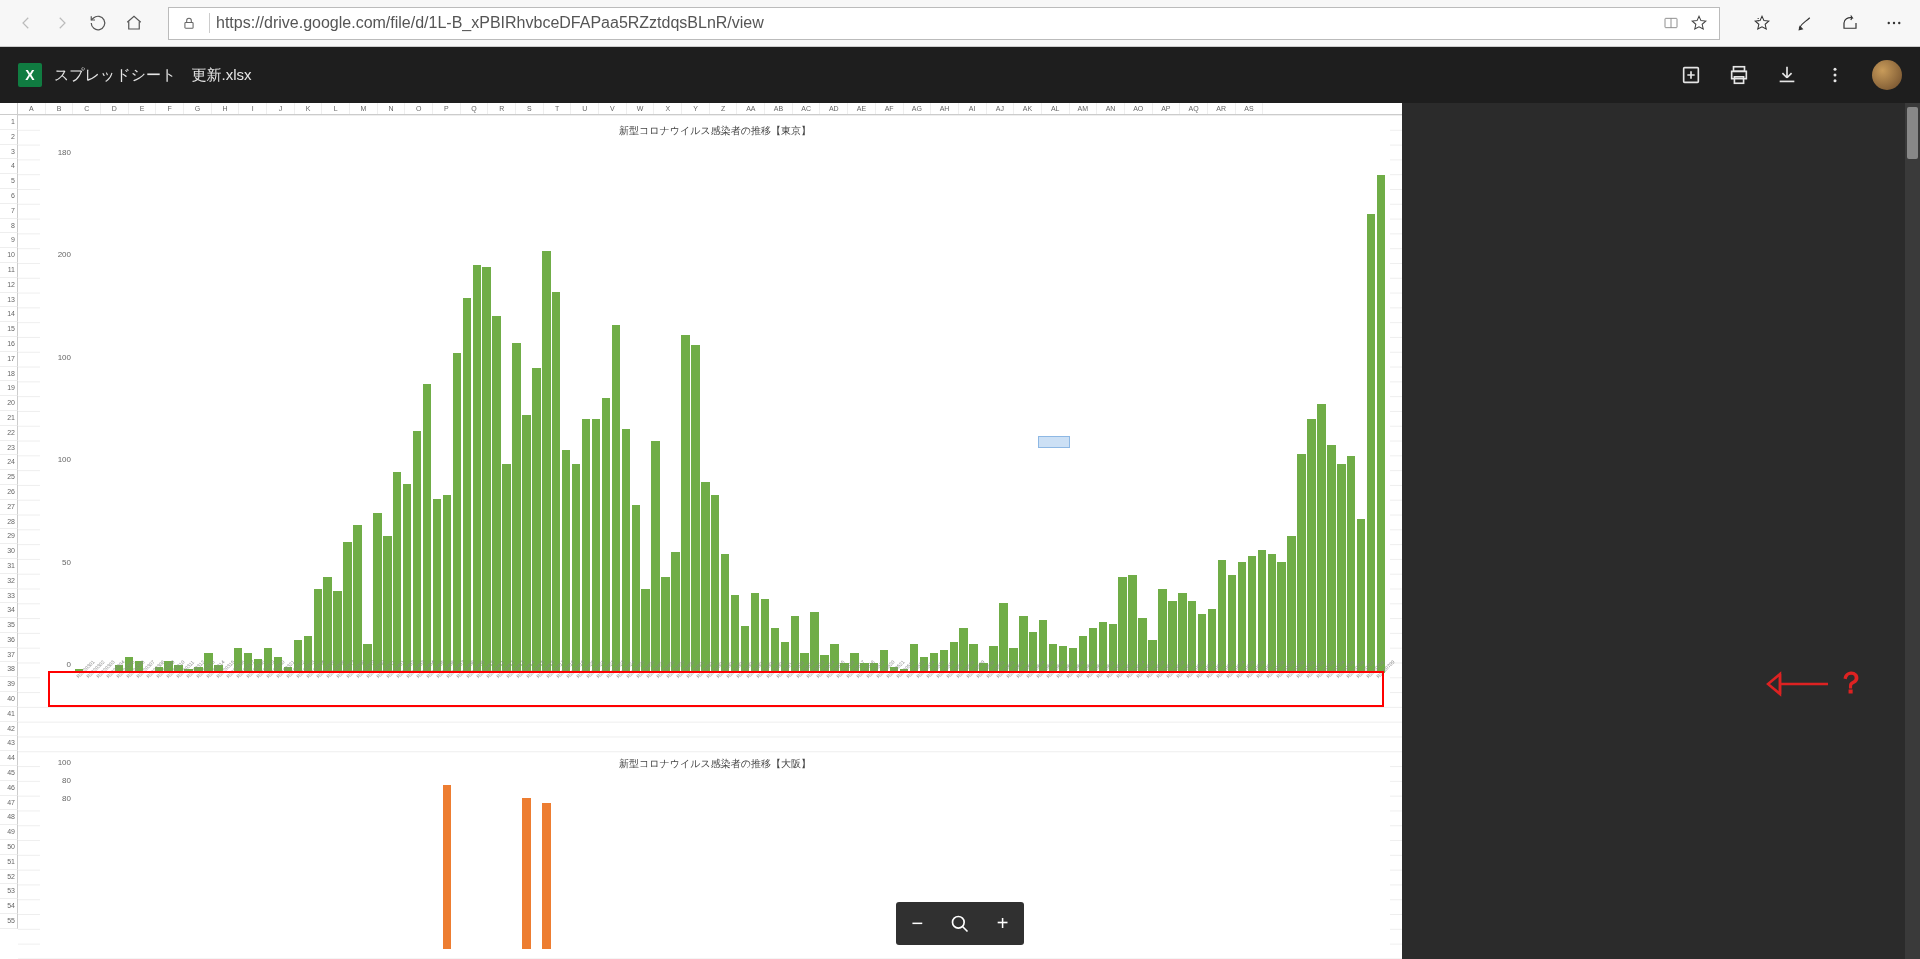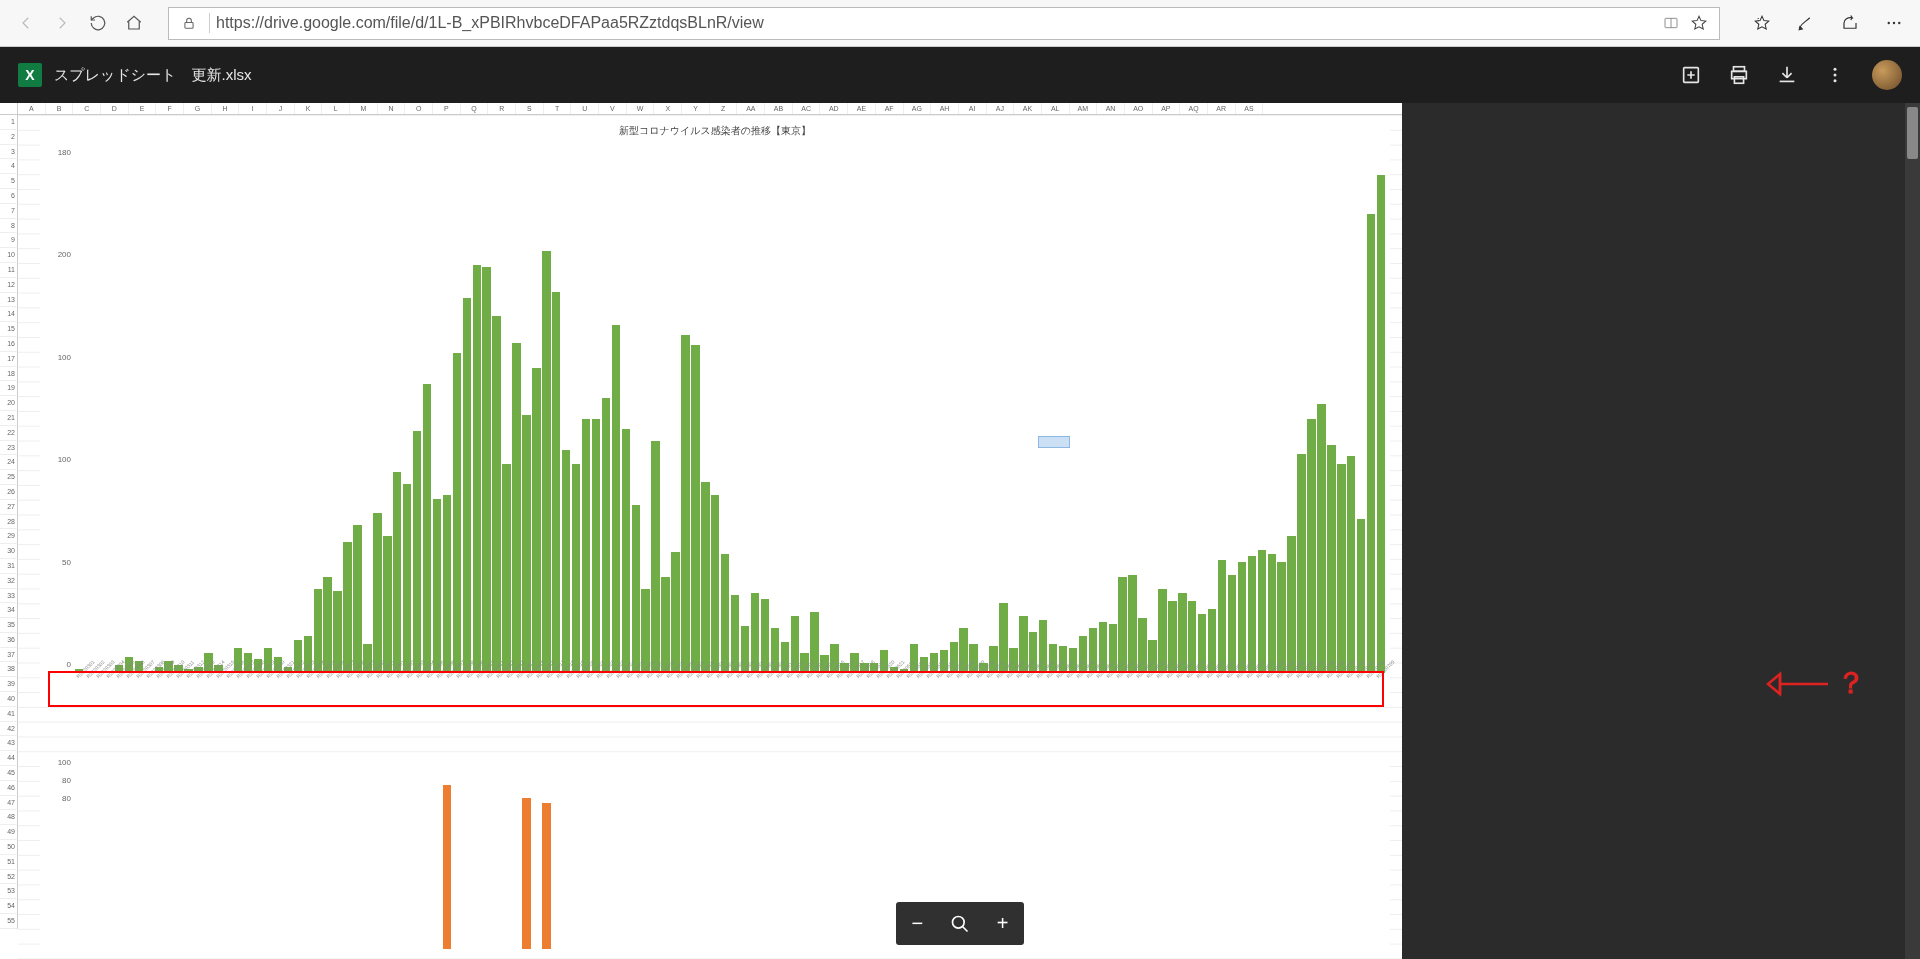--- a/index.html
+++ b/index.html
@@ -820,20 +820,21 @@
           </div>
           <div class="xlabel">
             <span>R2020709</span>
           </div>
         </div>
     </div>
 
     <div class="red-box" style="left:48px;top:568px;width:1336px;height:36px"></div>
 
     <div class="chart2">
+      <div class="ch-title">新型コロナウイルス感染者の推移【大阪】</div>
       <div class="plot2">
         <div class="yaxis" id="yaxis2">
             <div class="ytick" style="bottom: 80%;">80</div>
             <div class="ytick" style="bottom: 90%;">80</div>
             <div class="ytick" style="bottom: 100%;">100</div>
           </div>
         <div class="bars" id="bars2">
             <div class="bar o" style="height: 0%;"></div>
             <div class="bar o" style="height: 0%;"></div>
             <div class="bar o" style="height: 0%;"></div>

